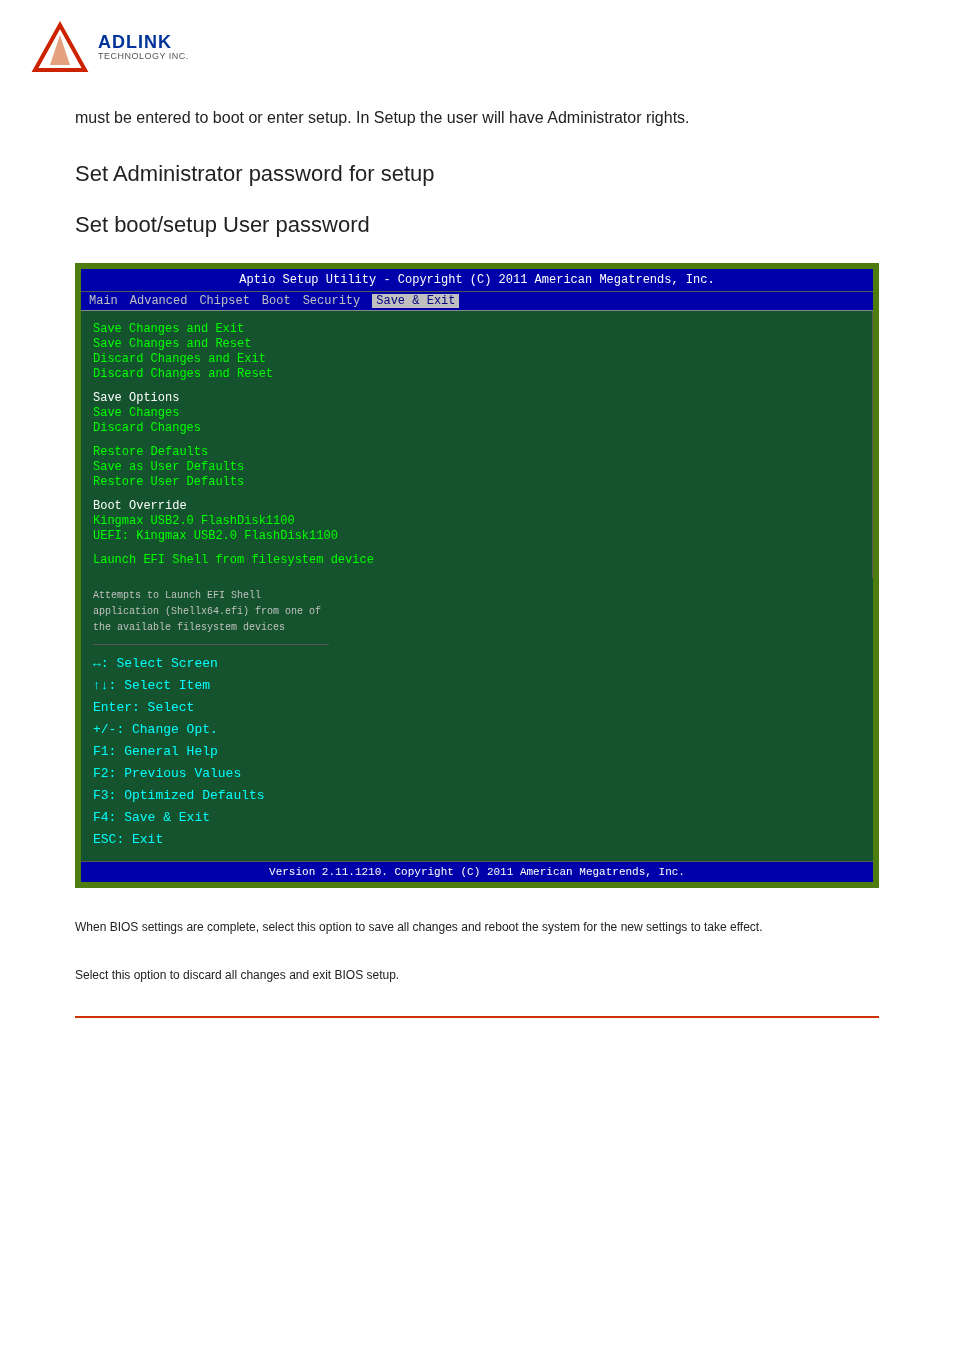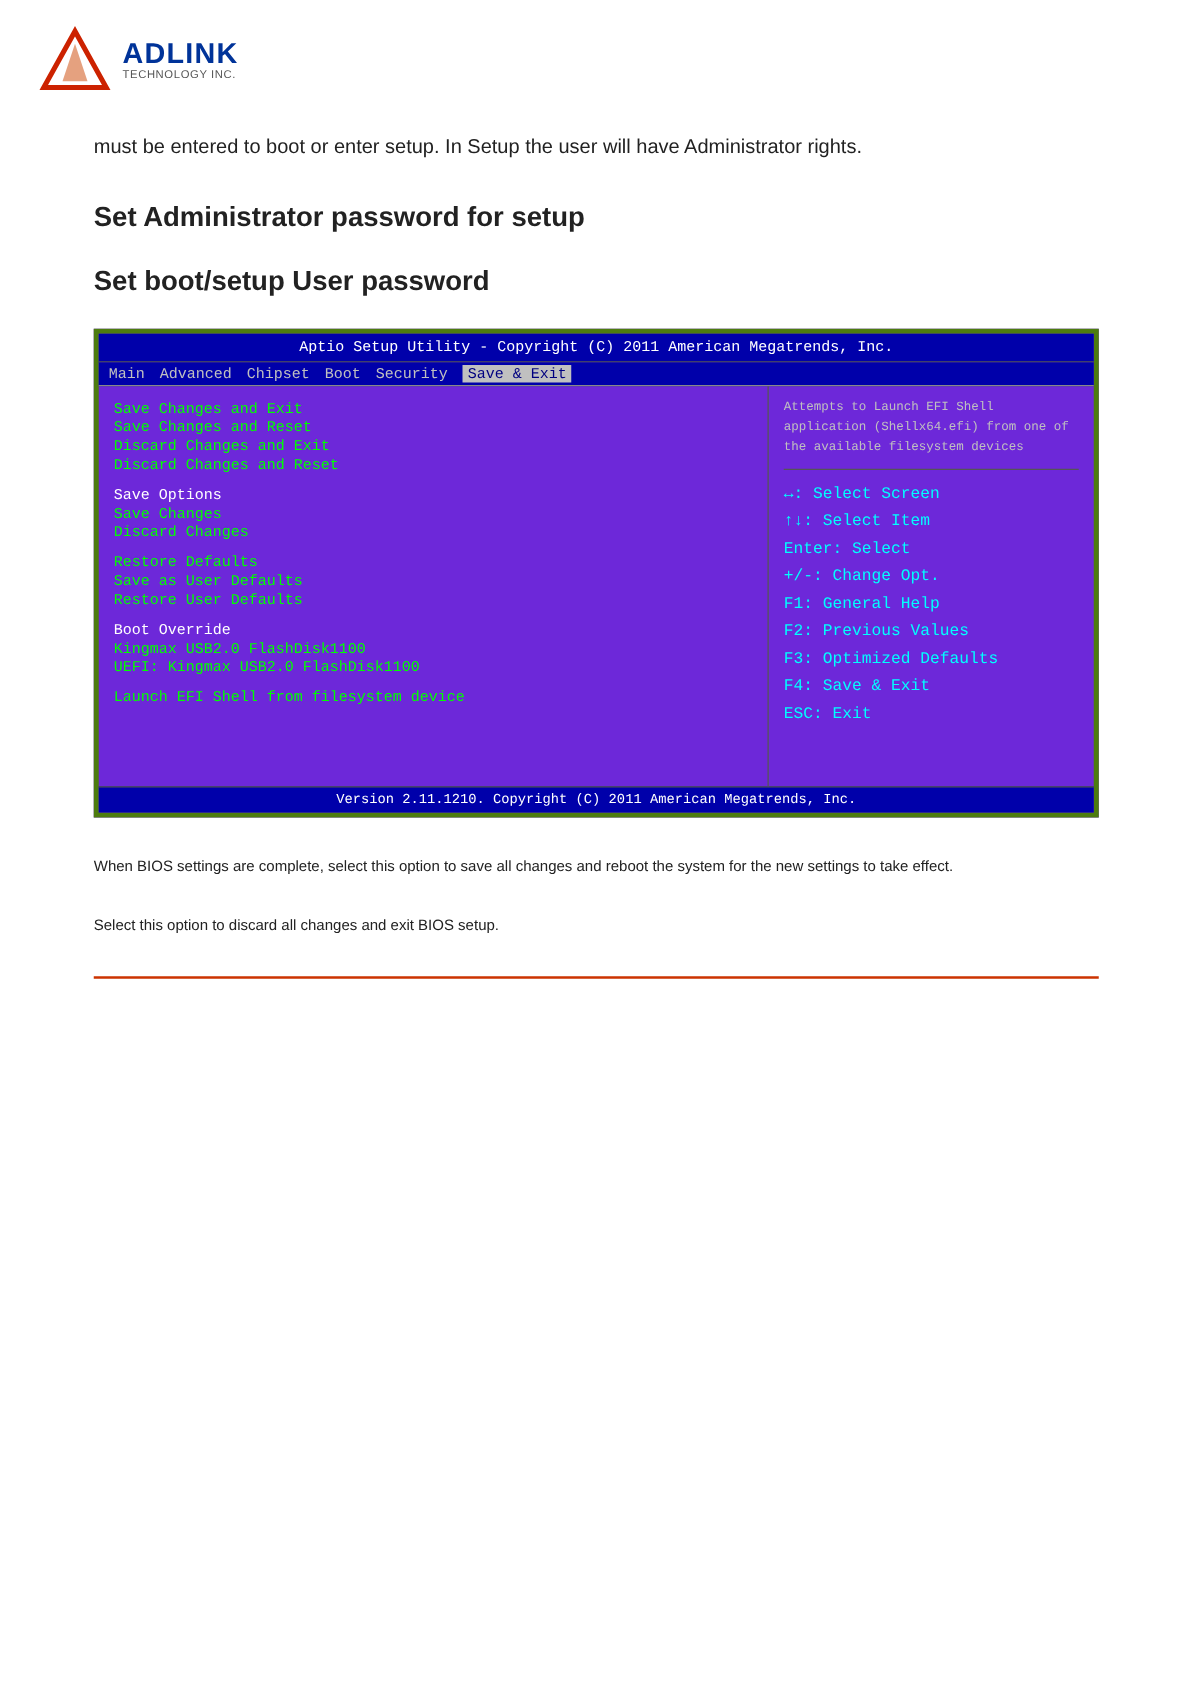--- a/index.html
+++ b/index.html
@@ -28,21 +28,21 @@
       height: 55px;
     }
 
     .logo-text {
       display: flex;
       flex-direction: column;
       line-height: 1.1;
     }
 
     .logo-adlink {
-      font-size: 23px;
+      font-size: 18px;
       font-weight: bold;
       color: #003399;
       letter-spacing: 1px;
     }
 
     .logo-sub {
       font-size: 9px;
       color: #555;
       letter-spacing: 0.5px;
     }
@@ -55,26 +55,26 @@
       font-size: 16px;
       line-height: 1.6;
       color: #222;
       margin-bottom: 30px;
     }
 
     .section-heading {
       font-size: 22px;
       color: #222;
       margin-bottom: 25px;
-      font-weight: bold;
+      font-weight: normal;
     }
 
     .bios-screenshot {
-      border: 4px solid #4d7c0f;
-      background: #6d28d9;
+      border: 6px solid #4d7c0f;
+      background: #14532d;
       font-family: 'Courier New', monospace;
       font-size: 12px;
       color: #c0c0c0;
       margin: 20px 0 30px 0;
       width: 100%;
     }
 
     .bios-title-bar {
       background: #0000aa;
       color: #ffffff;
@@ -101,20 +101,21 @@
 
     .bios-nav-item.active {
       background: #c0c0c0;
       color: #000080;
       padding: 0 4px;
     }
 
     .bios-body {
       display: flex;
       min-height: 320px;
+      flex-direction: column;
     }
 
     .bios-left {
       flex: 1;
       padding: 10px 12px;
       border-right: 1px solid #555;
     }
 
     .bios-right {
       width: 260px;

